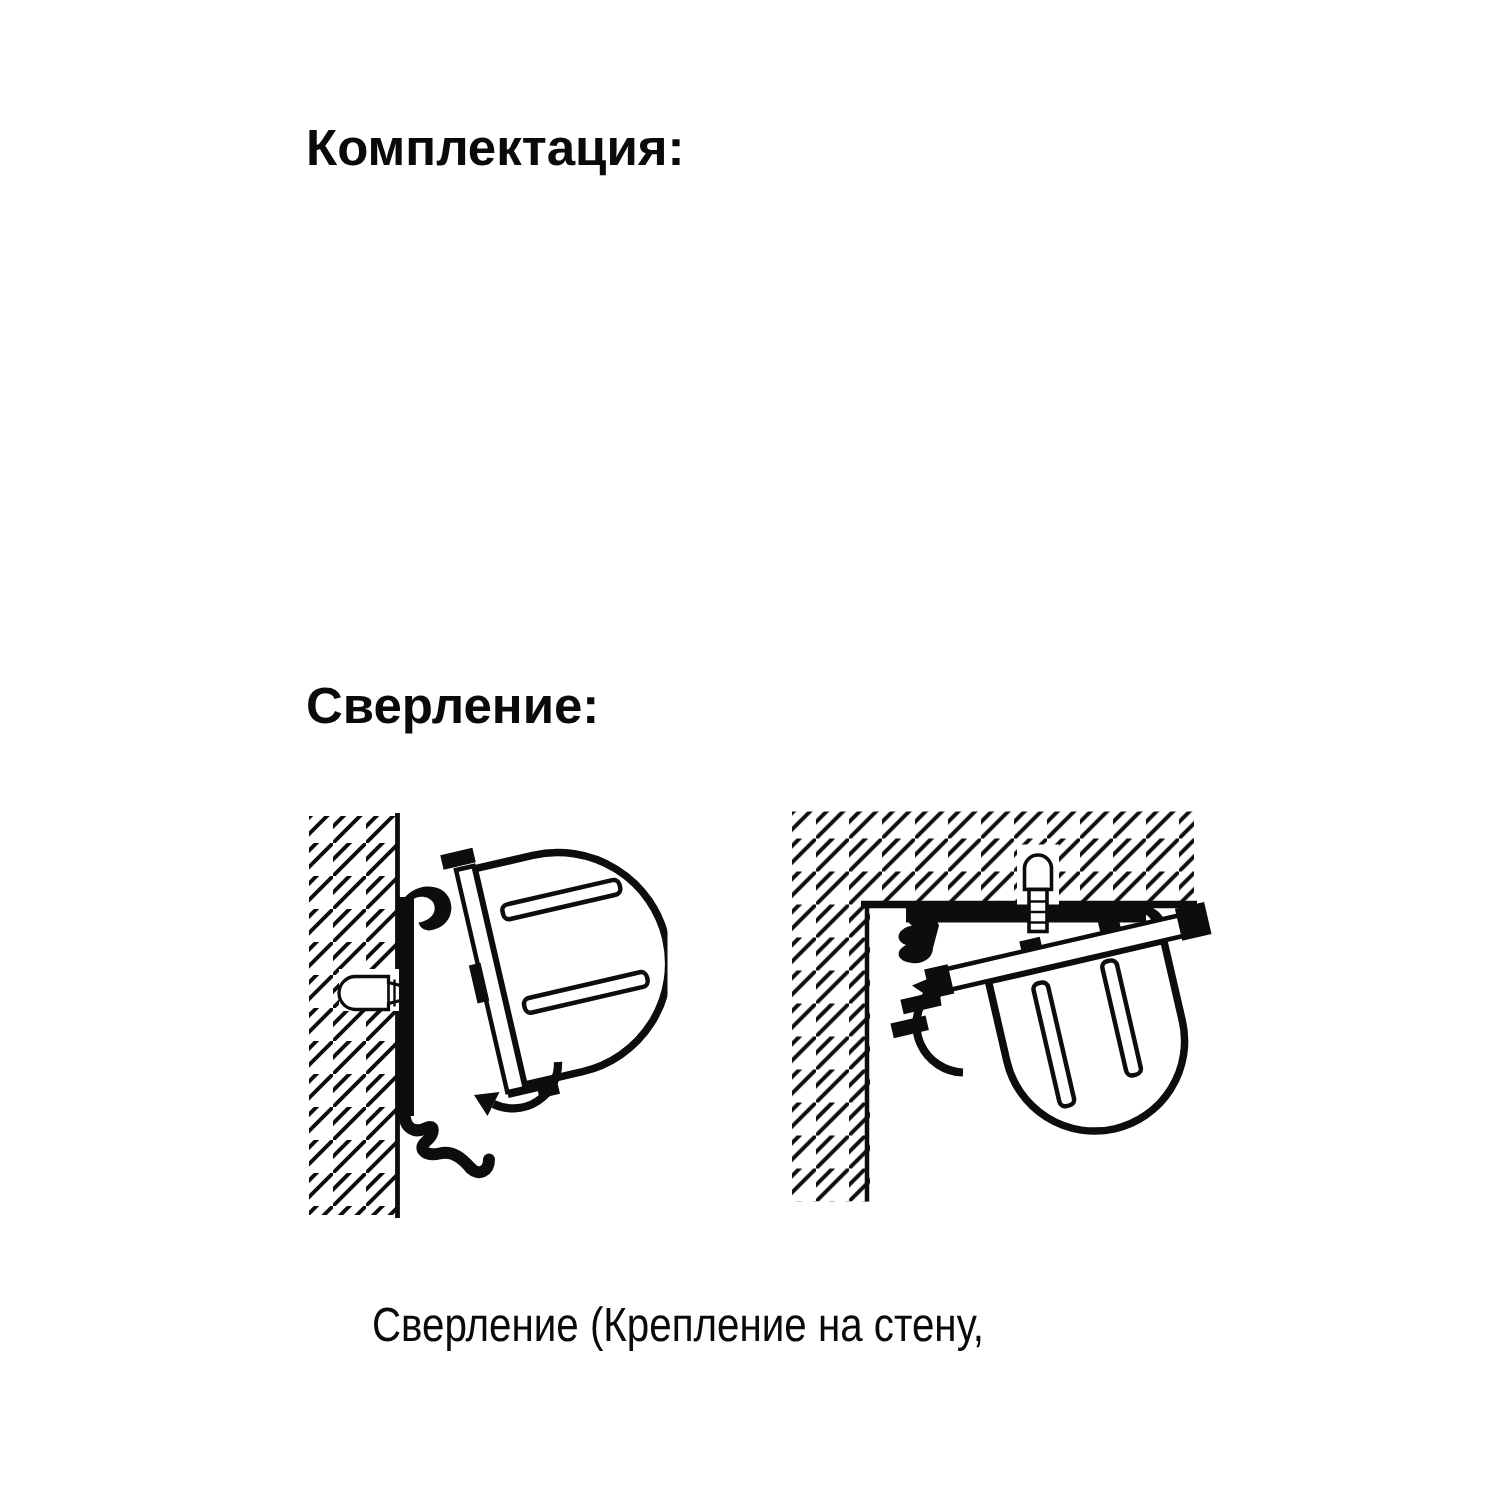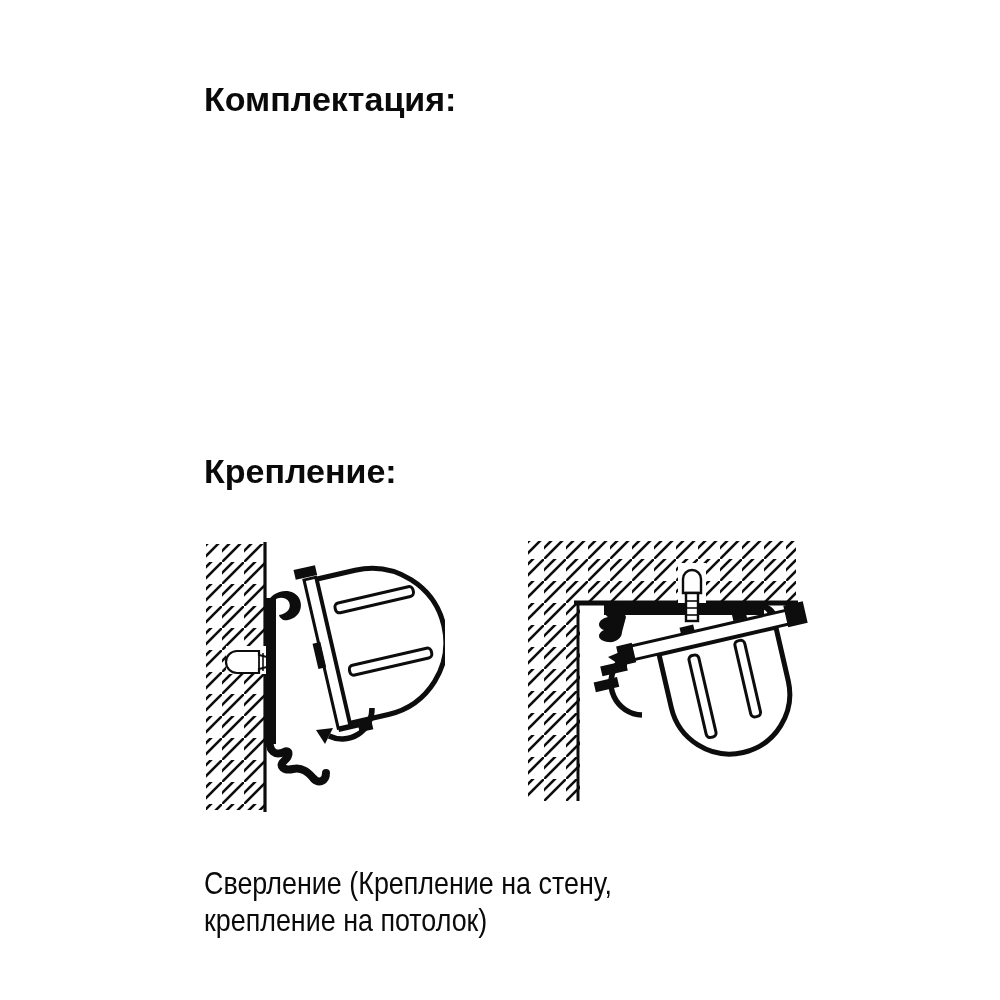--- a/index.html
+++ b/index.html
@@ -7,32 +7,32 @@
     position:relative;width:1000px;height:1000px;background:#ffffff;
     font-family:"Liberation Sans",sans-serif;color:#0a0a0a;overflow:hidden;
   }
   .abs{position:absolute;}
   .heading{font-size:34px;font-weight:700;line-height:34px;white-space:nowrap;}
   .bodyline{height:38px;line-height:38px;}
   .squeeze{
     display:inline-block;font-size:32px;white-space:nowrap;
     transform:scaleX(0.84);transform-origin:0 50%;
   }
-  .caption .bodyline{height:37px;line-height:37px;}
+  .caption .bodyline{height:37px;line-height:37px;margin-left:44px;}
   svg{display:block;}
 </style>
 </head>
 <body>
 
 <div class="page">
 
   <div class="abs heading" style="left:204px;top:82px;">Комплектация:</div>
 
 
-  <div class="abs heading" style="left:204px;top:454px;">Крепление:</div>
+  <div class="abs heading" style="left:204px;top:454px;">Сверление:</div>
 
   <div class="abs" style="left:200px;top:540px;width:245px;height:275px;">
     <svg width="245" height="275" viewBox="0 0 245 275">
       <defs>
         <pattern id="hatchL" width="22" height="22" patternUnits="userSpaceOnUse">
           <path d="M-3,25 L25,-3" stroke="#0d0d0d" stroke-width="2.6" fill="none"></path>
           <path d="M-14,25 L25,-14" stroke="#0d0d0d" stroke-width="2.6" fill="none"></path>
         </pattern>
       </defs>
 
@@ -115,18 +115,15 @@
         <path d="M142,178 A32,32 0 0 1 118,126" fill="none" stroke="#0d0d0d" stroke-width="5.5"></path>
         <polygon points="127,112 127,133 108,120" fill="#0d0d0d"></polygon>
       </g>
     </svg>
   </div>
 
   <div class="abs caption" style="left:204px;top:865px;">
     <div class="bodyline">
       <span class="squeeze">Сверление (Крепление на стену,</span>
     </div>
-    <div class="bodyline">
-      <span class="squeeze">крепление на потолок)</span>
-    </div>
   </div>
 
 </div>
 
 </body></html>

